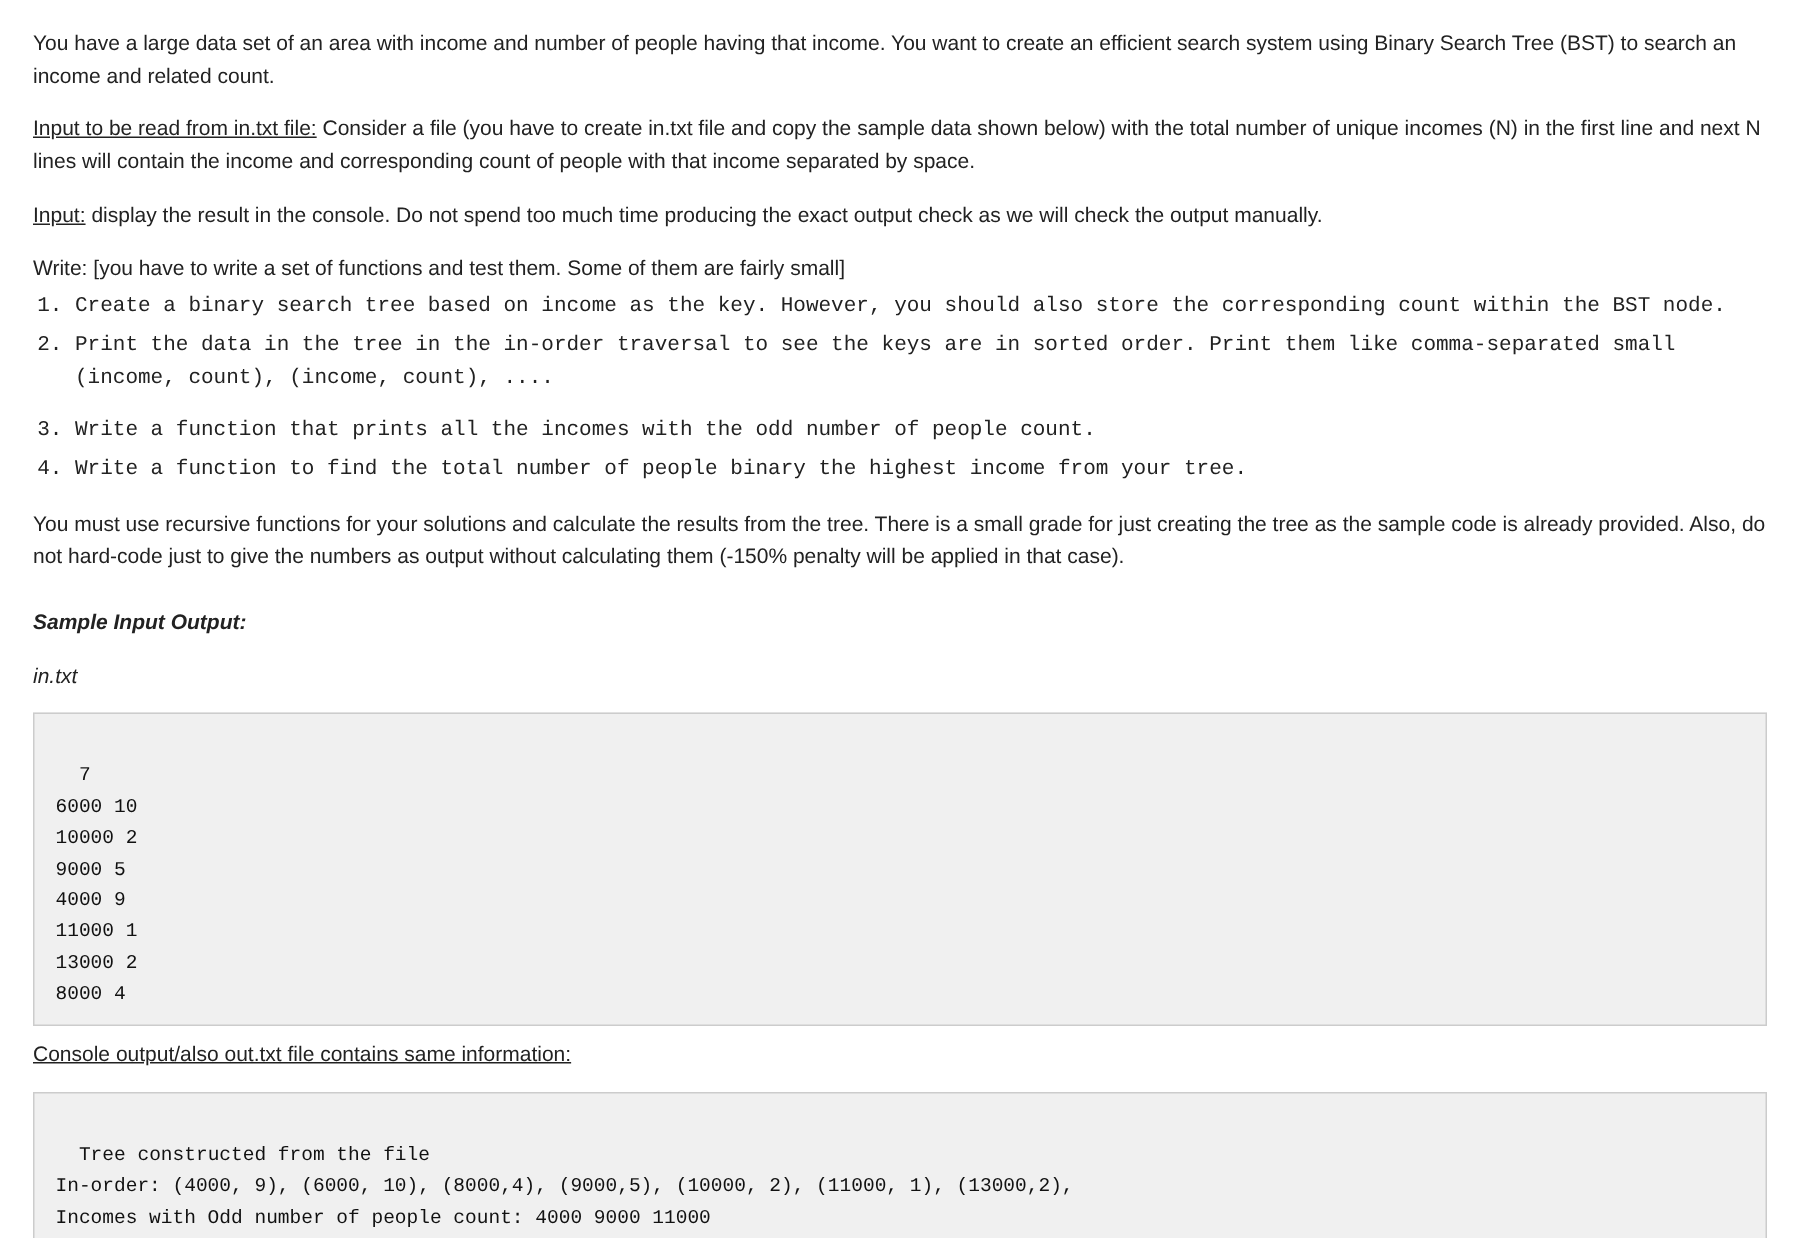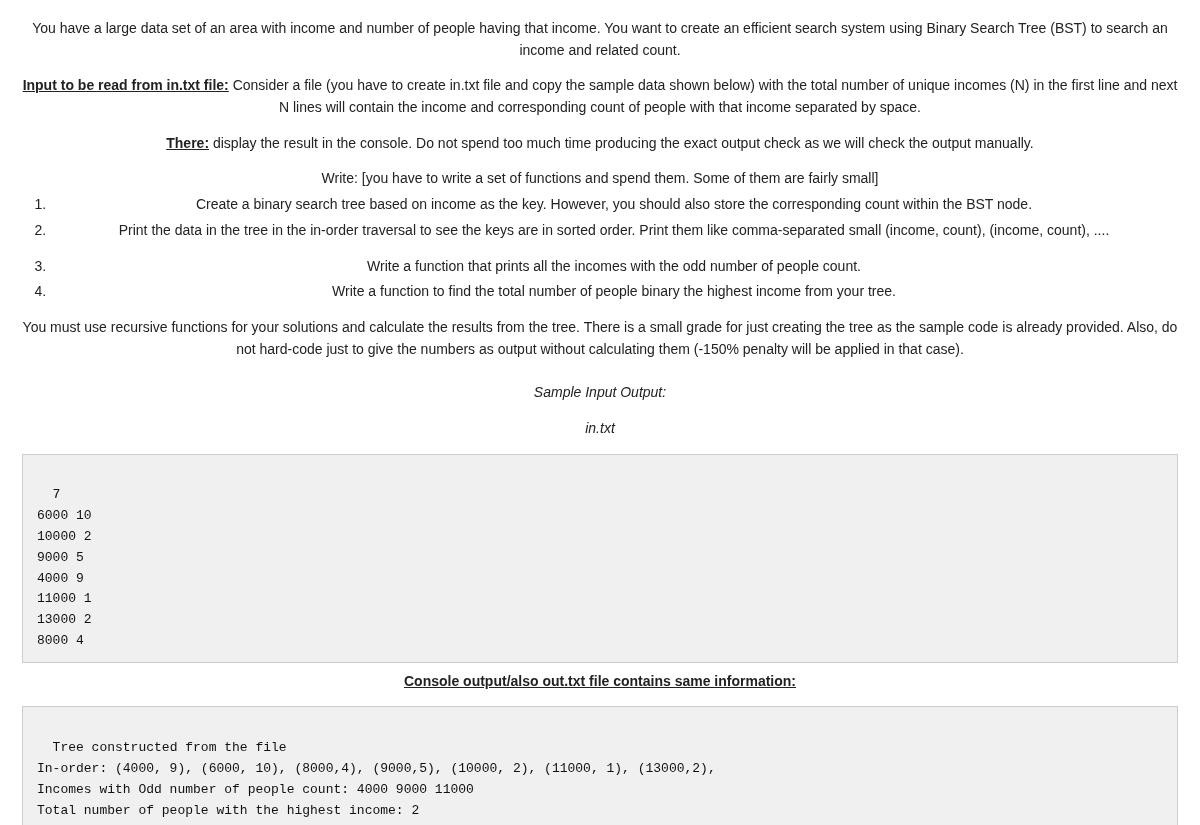--- a/index.html
+++ b/index.html
@@ -14,41 +14,41 @@
       color: #222;
       background: #fff;
       padding: 18px 22px;
       width: 1200px;
       min-height: 825px;
     }
 
     .section {
       margin-bottom: 14px;
       line-height: 1.55;
-      text-align: center;
     }
 
     .underline {
       text-decoration: underline;
-      font-weight: bold;
+      font-weight: normal;
     }
 
     .bold-italic {
-      font-weight: normal;
+      font-weight: bold;
       font-style: italic;
     }
 
     .italic {
       font-style: italic;
       margin-top: 29px;
     }
 
     .tasks-list {
       margin-left: 28px;
       margin-top: 4px;
+      font-family: Liberation Mono, monospace;
     }
 
     .tasks-list li {
       margin-bottom: 4px;
       line-height: 1.55;
     }
 
     .tasks-list li.spaced {
       margin-top: 2px;
     }
@@ -75,25 +75,25 @@
 
 <div class="section">
   <span>You have a large data set of an area with income and number of people having that income. You want to create an efficient search system using Binary Search Tree (BST) to search an income and related count.</span>
 </div>
 
 <div class="section">
   <span class="underline">Input to be read from in.txt file:</span><span> Consider a file (you have to create in.txt file and copy the sample data shown below) with the total number of unique incomes (N) in the first line and next N lines will contain the income and corresponding count of people with that income separated by space.</span>
 </div>
 
 <div class="section">
-  <span class="underline">There:</span><span> display the result in the console. Do not spend too much time producing the exact output check as we will check the output manually.</span>
+  <span class="underline">Input:</span><span> display the result in the console. Do not spend too much time producing the exact output check as we will check the output manually.</span>
 </div>
 
 <div class="section">
-  <span>Write:</span><span> [you have to write a set of functions and spend them. Some of them are fairly small]</span>
+  <span>Write:</span><span> [you have to write a set of functions and test them. Some of them are fairly small]</span>
   <ol class="tasks-list">
     <li>
       <span>Create a binary search tree based on income as the key. However, you should also store the corresponding count within the BST node.</span>
     </li>
     <li>
       <span>Print the data in the tree in the in-order traversal to see the keys are in sorted order. Print them like comma-separated small (income, count), (income, count), ....</span>
     </li>
   </ol>
 </div>
 

